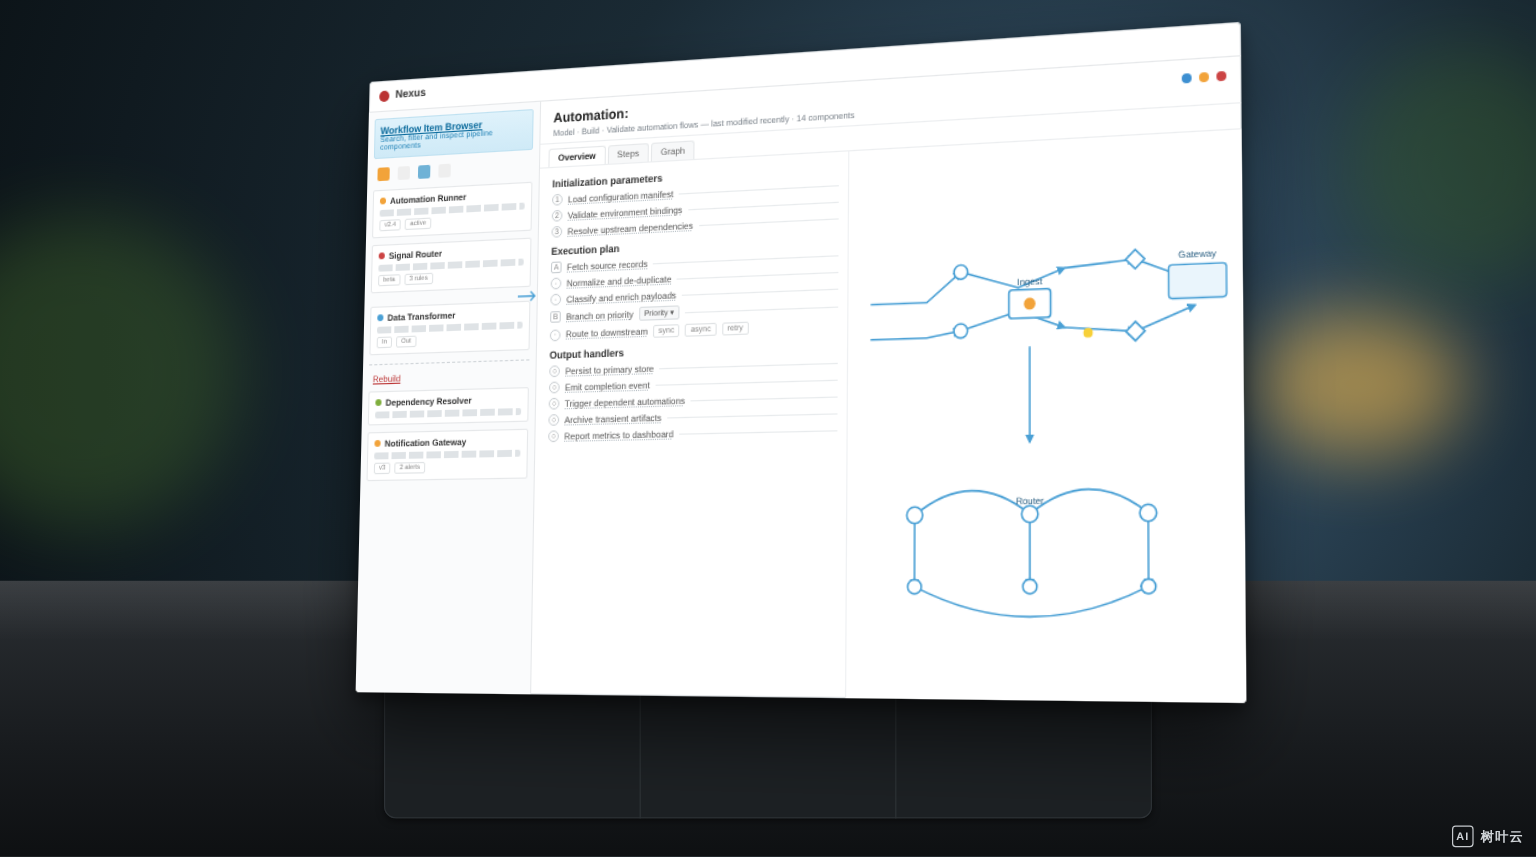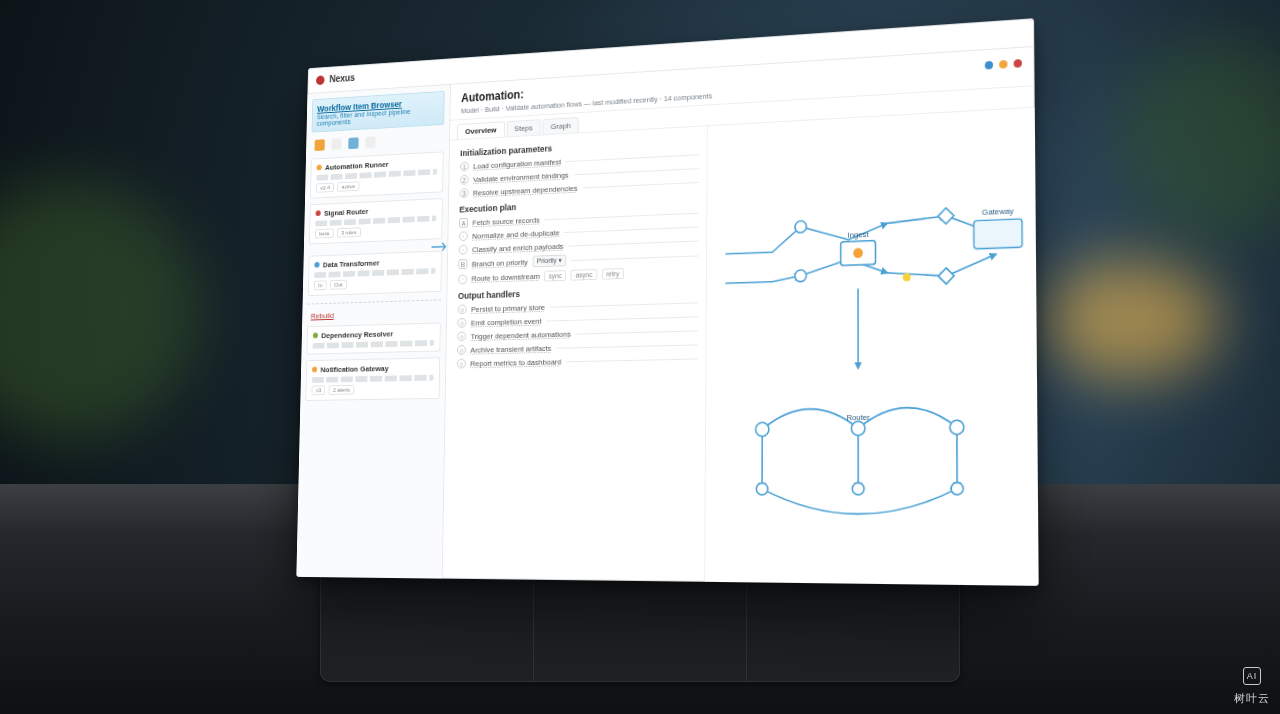--- a/index.html
+++ b/index.html
@@ -142,23 +142,22 @@
 
   
   .m-diagram {
     flex:1; border-left:1px solid #eef0f2; position:relative; background:#fff;
   }
   .m-diagram svg{ position:absolute; inset:0; width:100%; height:100%;}
 
   
   .wm{
     position:absolute; right:10px; bottom:8px; display:flex; gap:6px; align-items:center;
-    color:#d0d4d8; font-size:11px; font-weight:400; letter-spacing:1px;
+    color:#d0d4d8; font-size:11px; font-weight:700; letter-spacing:1px;
     text-shadow:0 1px 2px rgba(0,0,0,.3);
-    flex-direction:column;
   }
   .wm .sq{ width:18px;height:18px;border:1px solid #c5c9cd;border-radius:3px;
     display:flex;align-items:center;justify-content:center; font-size:9px;}
 </style>
 </head>
 <body>
 
 <div class="bokeh bk1"></div>
 <div class="bokeh bk2"></div>
 <div class="bokeh bk3"></div>

